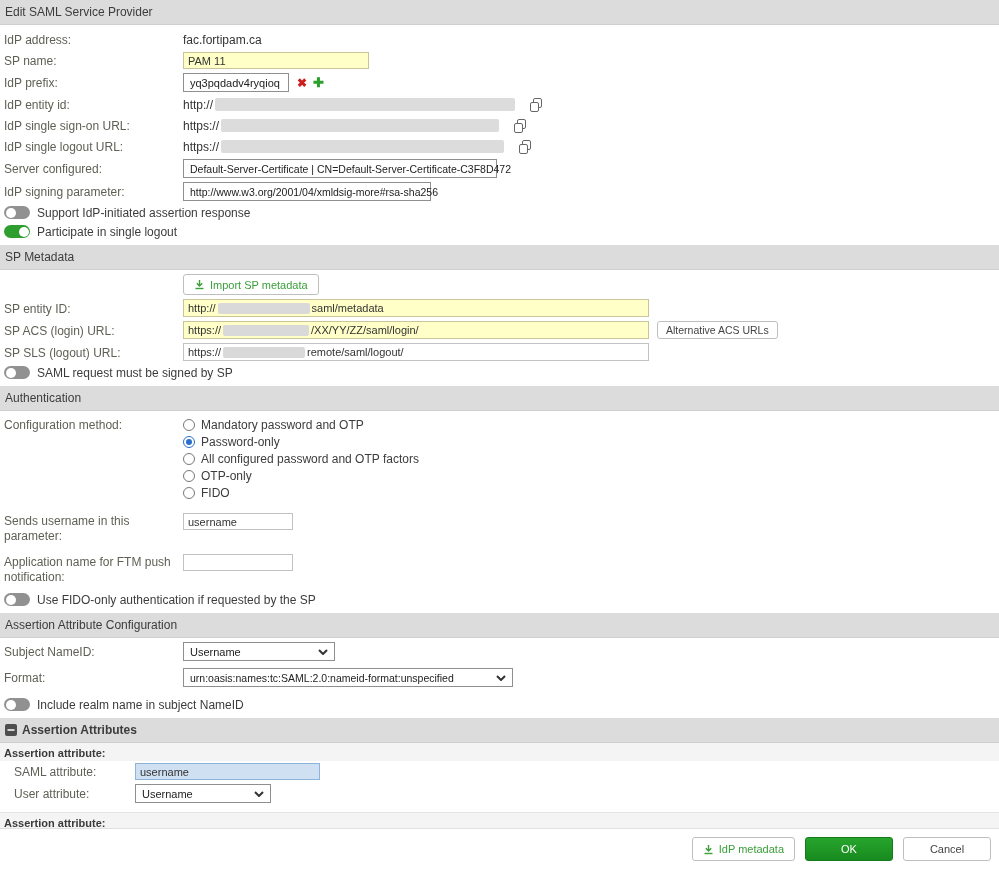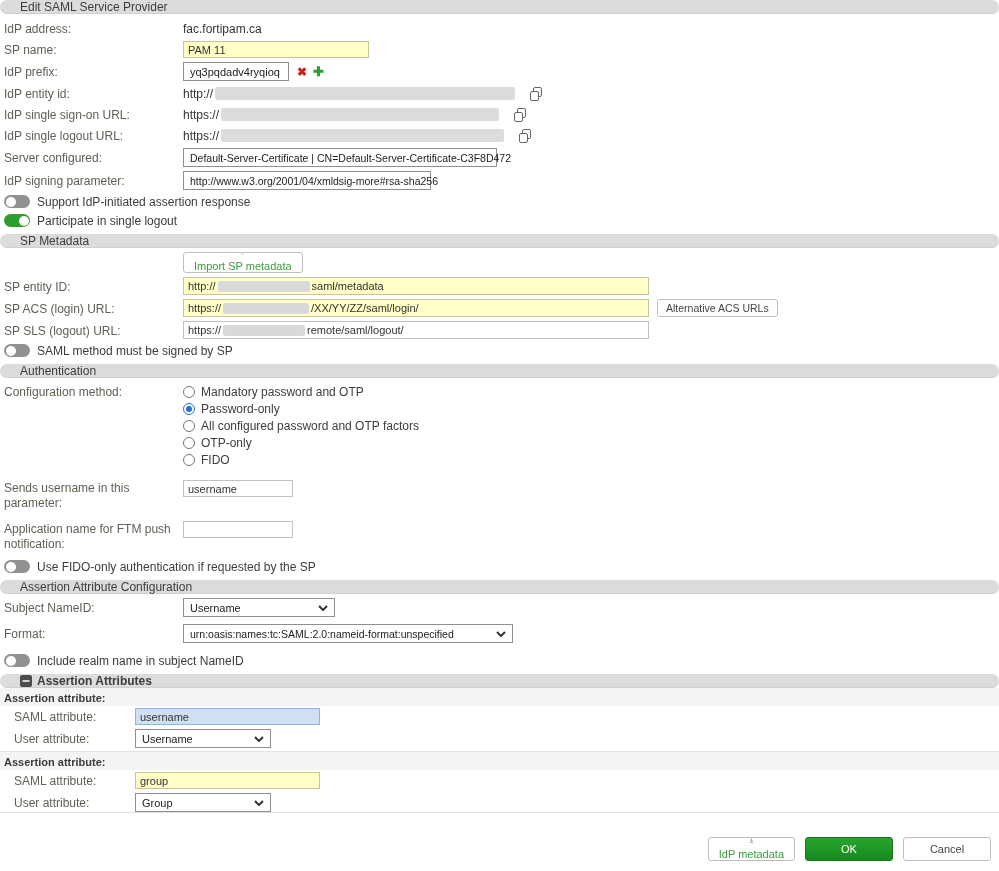--- a/index.html
+++ b/index.html
@@ -6,24 +6,24 @@
   html,body { background:#fff; }
   body {
     width: 999px; height: 871px;
     font-family: "Liberation Sans", sans-serif;
     font-size: 12px; color: #444;
     position: relative; overflow: hidden;
   }
   .section-bar {
     background: #dcdcdc;
     border-bottom: 1px solid #cfcfcf;
-    padding: 3px 20px;
+    padding: 3px 5px;
     color: #3c3c3c;
-    height: 14px;
-    display: flex; align-items: center; gap: 5px; border-radius: 8px;
+    height: 25px;
+    display: flex; align-items: center; gap: 5px;
   }
   .section-bar.bold { font-weight: bold; }
   .row { display: flex; align-items: center; padding: 2px 0 2px 4px; min-height: 21px; }
   .row.top { align-items: flex-start; padding-top: 4px; }
   .lbl { width: 179px; flex-shrink: 0; color: #5f5f55; padding-top: 1px; }
   .lbl2 { width: 121px; flex-shrink: 0; color: #5f5f55; }
   .plain-val { color: #333; }
   .inp {
     height: 17px; border: 1px solid #c2c2c2; background: #fff;
     padding: 1px 4px; font-size: 11px; color: #333;
@@ -42,21 +42,21 @@
   .sel {
     display: inline-flex; align-items: center; justify-content: space-between;
     height: 19px; border: 1px solid #8f8f8f; background: #fff;
     padding: 0 6px; font-size: 11px; color: #222; gap: 10px; cursor: pointer;
     white-space: nowrap;
   }
   .btn {
     display: inline-flex; align-items: center; justify-content: center; gap: 5px;
     height: 21px; padding: 0 10px;
     border: 1px solid #bfbfbf; border-radius: 3px;
-    background: #fff; font-size: 11px; color: #444; cursor: pointer; white-space: nowrap; flex-direction: column;
+    background: #fff; font-size: 11px; color: #444; cursor: pointer; white-space: nowrap;
   }
   .btn.green-text { color: #3a9e3a; }
   .btn.small { height: 18px; font-size: 10.5px; padding: 0 8px; }
   .btn-ok {
     width: 88px; height: 24px; font-weight: normal; color: #fff;
     background: linear-gradient(#27a52d, #188a1f);
     border: 1px solid #157c1c;
   }
   .btn-cancel { width: 88px; height: 24px; }
   .btn-idp { height: 24px; color: #3a9e3a; }
@@ -73,29 +73,29 @@
   .toggle.on { background: #2e9e2e; }
   .toggle.on::after { right: 1.5px; }
   .toggle-row { display: flex; align-items: center; gap: 7px; padding: 2px 0 2px 4px; min-height: 19px; color: #3c3c3c; }
   .radio { width: 12px; height: 12px; border: 1px solid #777; border-radius: 50%; display: inline-block; background: #fff; position: relative; flex-shrink: 0; }
   .radio.sel-on { border-color: #2a6fc9; }
   .radio.sel-on::after { content: ''; position: absolute; inset: 2px; border-radius: 50%; background: #2a6fc9; }
   .radio-item { display: flex; align-items: center; gap: 6px; height: 16px; color: #3c3c3c; }
   .icon-x { color: #cc1f1f; font-weight: bold; font-size: 12px; cursor: pointer; }
   .icon-plus { color: #2ca02c; font-weight: bold; font-size: 13px; cursor: pointer; }
   .copy-btn { margin-left: 8px; cursor: pointer; display: inline-flex; }
-  .attr-group { border-bottom: 1px solid #e3e3e3; padding-bottom: 1px; }
+  .attr-group { border-bottom: 1px solid #e3e3e3; padding-bottom: 7px; }
   .attr-title { font-weight: bold; color: #3a3a3a; font-size: 11px; padding: 4px 0 2px 4px; background: #f4f4f4; }
   .indent { padding-left: 14px; }
   .gap-sm { height: 4px; }
   .footer {
     position: absolute; left: 0; right: 0; bottom: 0;
     border-top: 1px solid #e0e0e0;
     display: flex; justify-content: flex-end; align-items: center;
-    gap: 10px; padding: 24px 8px 10px 0; background: #fff;
+    gap: 10px; padding: 8px 8px 10px 0; background: #fff;
   }
   .mt2 { margin-top: 2px; }
 </style>
 </head>
 <body>
 
 <div class="section-bar">
   <span>Edit SAML Service Provider</span>
 </div>
 
@@ -230,21 +230,21 @@
   <div class="lbl">SP SLS (logout) URL:</div>
   <div class="finput" style="width:466px">
     <span>https://</span>
     <span class="redact" style="width:82px"></span>
     <span>remote/saml/logout/</span>
   </div>
 </div>
 
 <div class="toggle-row">
   <span class="toggle off"></span>
-  <span>SAML method must be signed by SP</span>
+  <span>SAML request must be signed by SP</span>
 </div>
 
 <div class="gap-sm"></div>
 
 <div class="section-bar">
   <span>Authentication</span>
 </div>
 
 <div class="row top mt2">
   <div class="lbl">Configuration method:</div>

